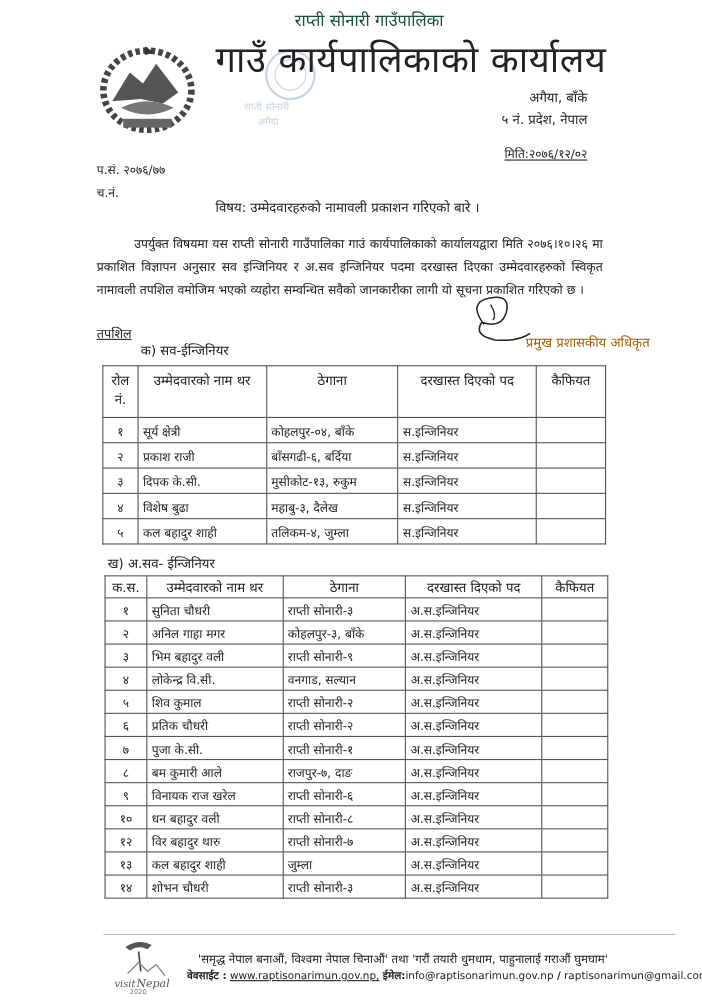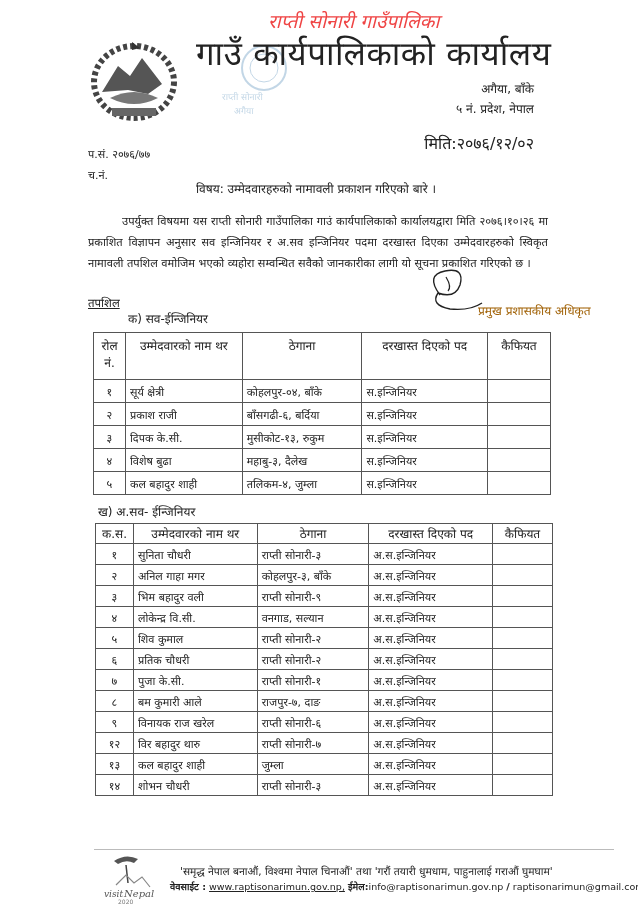--- a/index.html
+++ b/index.html
@@ -3,25 +3,25 @@
 <meta charset="utf-8">
 <style>
   html, body { margin: 0; padding: 0; }
   body {
     width: 638px; height: 910px; background: #ffffff; position: relative; overflow: hidden;
     font-family: "DejaVu Sans", sans-serif; color: #222;
   }
   .abs { position: absolute; }
   .logo { left: 88px; top: 36px; width: 92px; height: 88px; }
   .stamp { left: 212px; top: 42px; width: 98px; height: 78px; opacity: .45; }
-  .org-small { left: 268px; top: 8px; font-size: 19px; color: #ef4444; white-space: nowrap; font-style: italic; }
+  .org-small { left: 268px; top: 8px; font-size: 15px; color: #14532d; white-space: nowrap; }
   .org-big { left: 196px; top: 30px; font-size: 33px; color: #222; white-space: nowrap; letter-spacing: .5px; }
   .addr1 { right: 104px; top: 80px; font-size: 12px; text-align: left; white-space: nowrap; }
   .addr2 { right: 104px; top: 100px; font-size: 12px; text-align: right; white-space: nowrap; }
-  .date { right: 104px; top: 132px; font-size: 16px; white-space: nowrap; }
+  .date { right: 104px; top: 132px; font-size: 11px; white-space: nowrap; text-decoration: underline; }
   .ref { left: 88px; top: 146px; font-size: 11px; white-space: nowrap; }
   .chn { left: 88px; top: 167px; font-size: 11px; white-space: nowrap; }
   .subject { left: 196px; top: 180px; font-size: 12px; white-space: nowrap; }
   .body-text { left: 88px; top: 211px; width: 460px; font-size: 11.2px; line-height: 21px; text-align: justify; text-indent: 34px; }
   .tapsil { left: 88px; top: 295px; font-size: 11.5px; text-decoration: underline; }
   .sig { left: 420px; top: 265px; width: 70px; height: 50px; }
   .signer { left: 478px; top: 302px; font-size: 12px; color: #a16207; white-space: nowrap; }
   .sec-a { left: 88px; top: 310px; font-size: 12px; white-space: nowrap; margin-left: 40px; }
   .sec-b { left: 88px; top: 503px; font-size: 12px; white-space: nowrap; margin-left: 10px; }
   table { border-collapse: collapse; position: absolute; font-size: 11px; }
@@ -209,20 +209,27 @@
         <td></td>
       </tr>
       <tr>
         <td class="c">९</td>
         <td>विनायक राज खरेल</td>
         <td>राप्ती सोनारी-६</td>
         <td>अ.स.इन्जिनियर</td>
         <td></td>
       </tr>
       <tr>
+        <td class="c">१०</td>
+        <td>धन बहादुर वली</td>
+        <td>राप्ती सोनारी-८</td>
+        <td>अ.स.इन्जिनियर</td>
+        <td></td>
+      </tr>
+      <tr>
         <td class="c">१२</td>
         <td>विर बहादुर थारु</td>
         <td>राप्ती सोनारी-७</td>
         <td>अ.स.इन्जिनियर</td>
         <td></td>
       </tr>
       <tr>
         <td class="c">१३</td>
         <td>कल बहादुर शाही</td>
         <td>जुम्ला</td>

